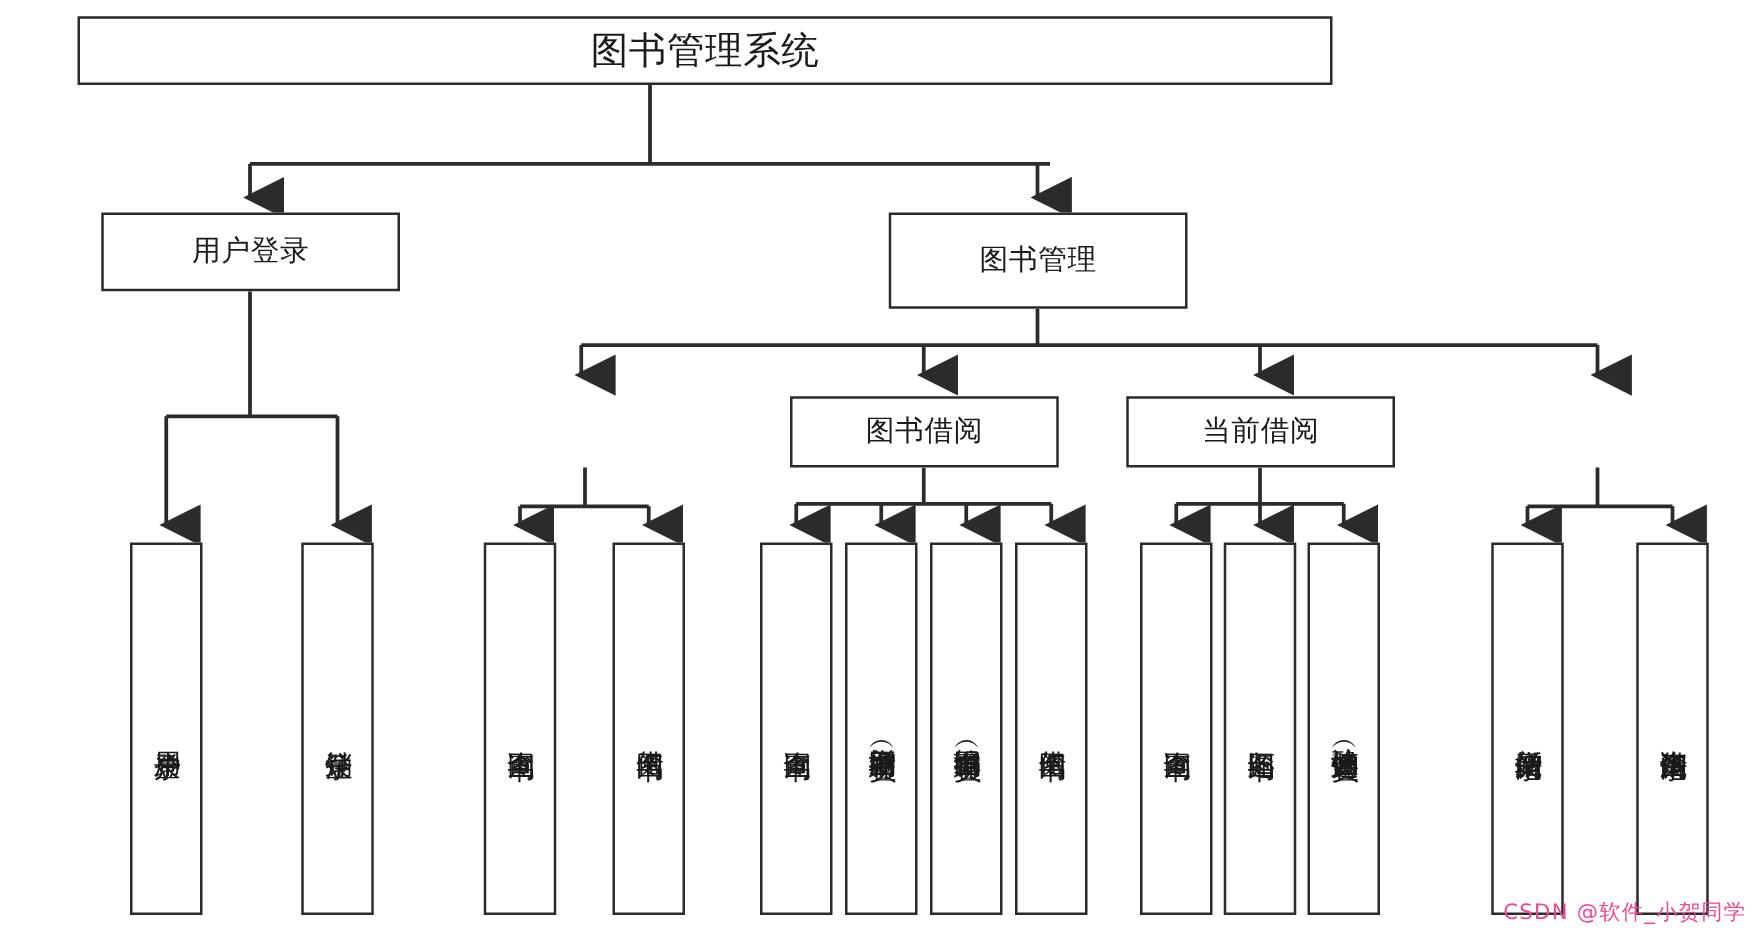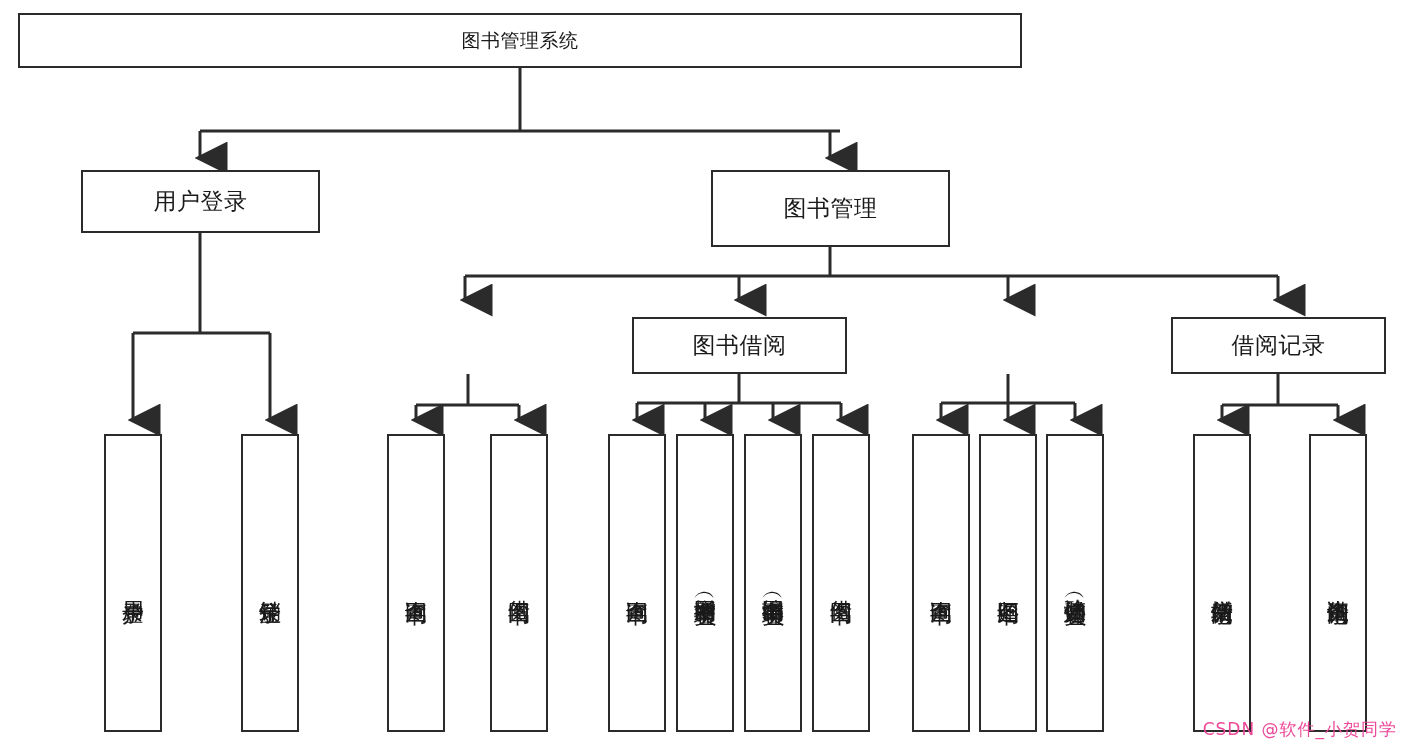--- a/index.html
+++ b/index.html
@@ -35,21 +35,22 @@
     align-items: center;
     justify-content: center;
     color: #1a1a1a;
   }
   .node.horiz {
     font-size: 23px;
     letter-spacing: 0.5px;
     line-height: 1.2;
   }
   .node.root {
-    font-size: 19px;
+    font-size: 30px;
+    margin-left: 44px;
   }
   .node.leaf {
     align-items: flex-start;
     justify-content: center;
     padding-top: 4px;
   }
   .vtext {
     writing-mode: vertical-rl;
     text-orientation: upright;
     font-size: 22px;
@@ -132,22 +133,22 @@
 
   <div class="node root horiz" style="left:18px; top:13px; width:1004px; height:55px;">图书管理系统</div>
 
   <div class="node horiz" style="left:81px; top:170px; width:239px; height:63px;">用户登录</div>
 
   <div class="node horiz" style="left:711px; top:170px; width:239px; height:77px;">图书管理</div>
 
 
   <div class="node horiz" style="left:632px; top:317px; width:215px; height:57px;">图书借阅</div>
 
-
-  <div class="node horiz" style="left:1171px; top:317px; width:215px; height:57px;">借阅记录</div>
+  <div class="node horiz" style="left:901px; top:317px; width:215px; height:57px;">当前借阅</div>
+
 
   <div class="node leaf" style="left:104px; top:434px; width:58px; height:298px;">
     <span class="vwrap">
       <span class="vtext">用户登录</span>
     </span>
   </div>
 
   <div class="node leaf" style="left:241px; top:434px; width:58px; height:298px;">
     <span class="vwrap">
       <span class="vtext">注销登录</span>

